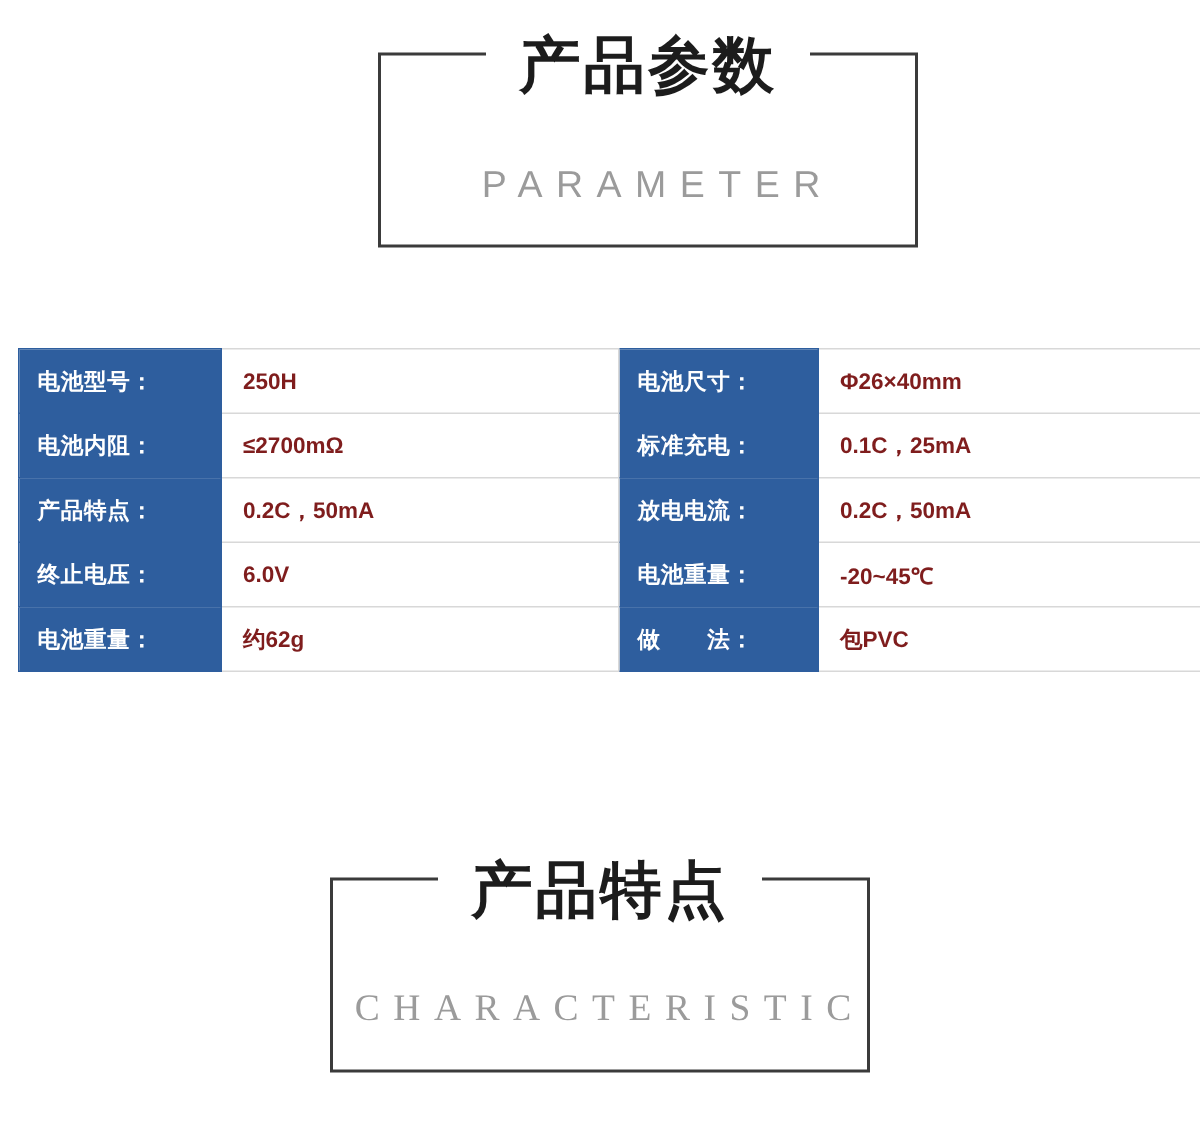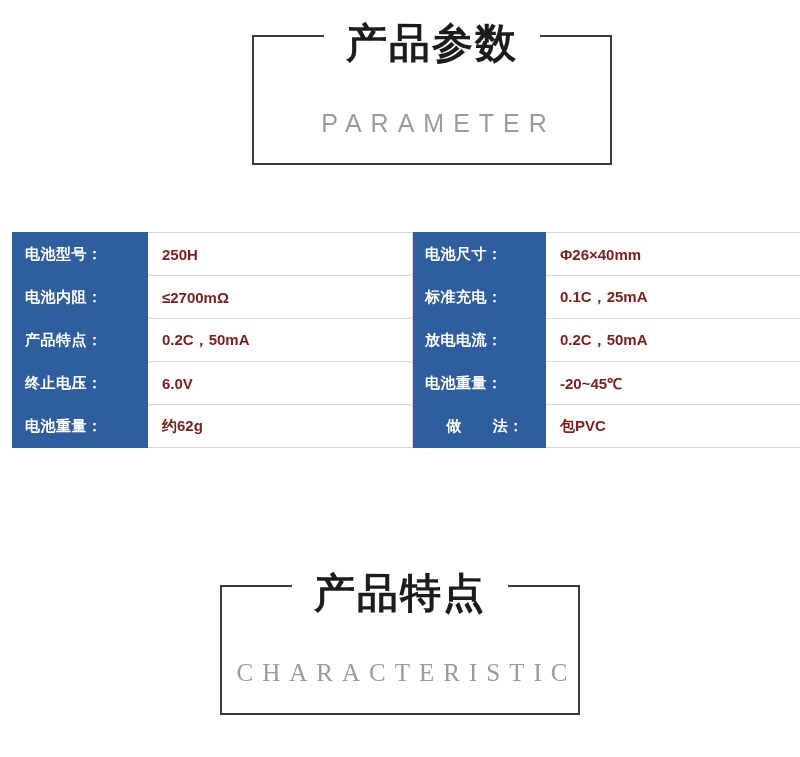--- a/index.html
+++ b/index.html
@@ -89,21 +89,20 @@
     padding-left: 14px;
     font-weight: bold;
   }
   .col-l1 { width: 135px; }
   .col-v1 { width: 265px; }
   .col-l2 { width: 133px; }
   .col-v2 { width: 267px; }
 
   .spacer-label {
     letter-spacing: 0.5px;
-    text-align: center;
   }
 </style>
 </head>
 <body>
 
 <div class="page">
 
   <div class="heading-block first">
     <div class="heading-cn">产品参数</div>
     <div class="heading-en">PARAMETER</div>

